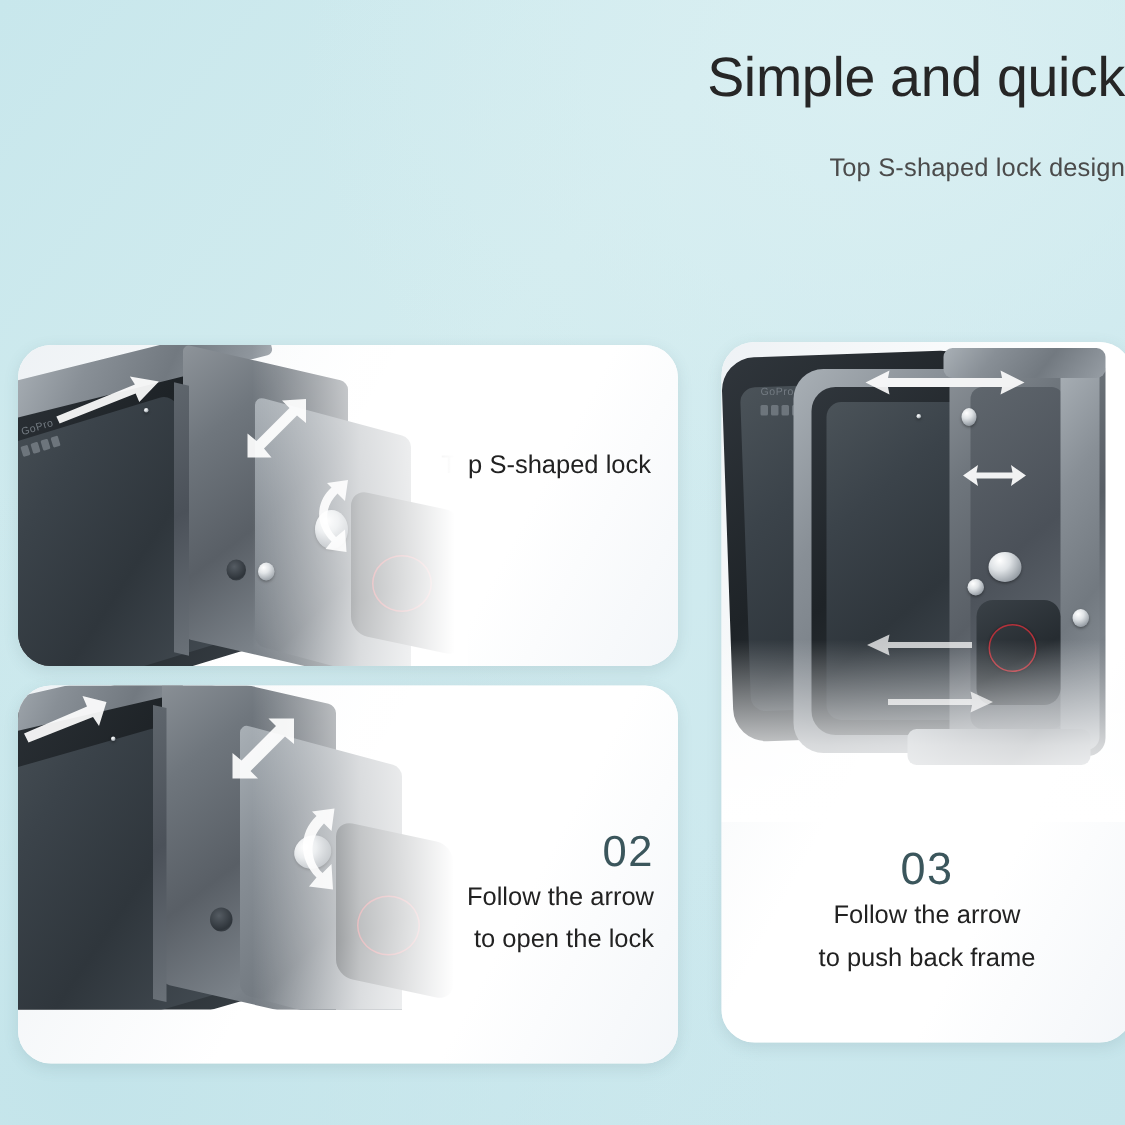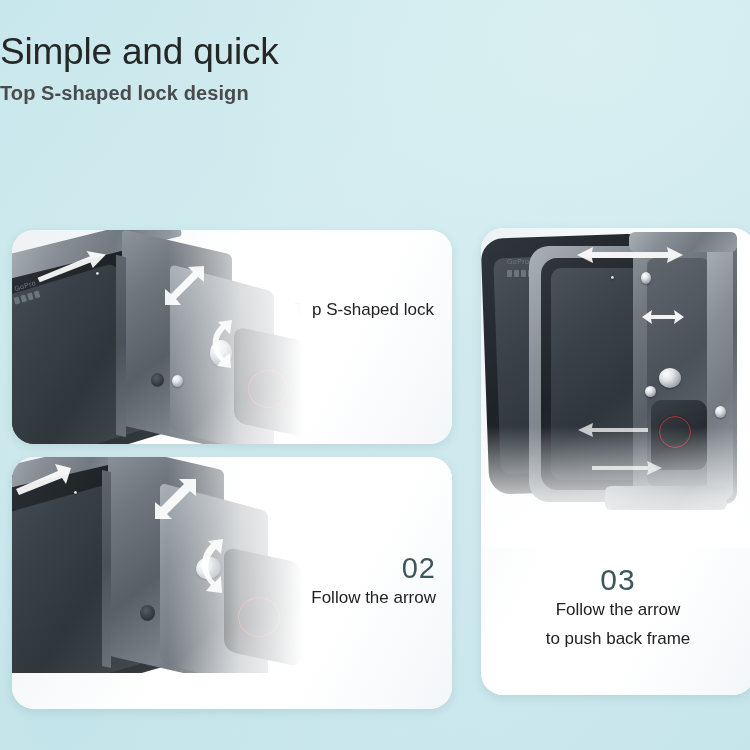--- a/index.html
+++ b/index.html
@@ -22,36 +22,36 @@
       radial-gradient(ellipse 620px 520px at 78% 6%, #d9eff2 0%, rgba(217,239,242,0) 62%),
       radial-gradient(ellipse 700px 600px at 8% 96%, #c3e4ea 0%, rgba(195,228,234,0) 66%),
       linear-gradient(128deg, #c8e7ec 0%, #d3ecef 38%, #cde9ee 68%, #c6e5eb 100%);
     overflow: hidden;
   }
 
   
   .head {
     position: absolute;
     left: 0; right: 0; top: 24px;
-    text-align: left;
+    text-align: right;
     user-select: none;
   }
   .head-line {
     color: #262626;
     font-size: 37px;
     font-weight: 400;
     letter-spacing: -0.2px;
     line-height: 1.52;
     white-space: nowrap;
   }
   .head-sub {
-    margin-top: 2px;
+    margin-top: 22px;
     color: #4b4b4b;
-    font-size: 20px;
-    font-weight: 700;
+    font-size: 17px;
+    font-weight: 400;
     letter-spacing: 0.1px;
     white-space: nowrap;
   }
 
   
   .card {
     position: absolute;
     border-radius: 22px;
     overflow: hidden;
     background: #fdfdfd;
@@ -294,20 +294,21 @@
           <path d="M10 6 L25 4 L23 19 L18 14 C8 24 8 38 17 47 L23 41 L24 58 L8 56 L13 50 C1 38 1 20 13 9 Z" fill="#ffffff" opacity="0.9"></path>
         </svg>
       </div>
 
       <div class="photo-fade"></div>
     </div>
 
     <div class="caption" id="cap-02">
       <div class="cap-num">02</div>
       <div class="cap-line">Follow the arrow</div>
+      <div class="cap-line">to open the lock</div>
     </div>
   </div>
 
   <div class="card" id="card-03">
     <div class="card-bg"></div>
 
     <div class="photo" id="photo-03">
 
       <div class="bezel" style="left:4px; top:8px; width:168px; height:256px; border-radius:22px; transform:rotate(-2deg);"></div>
       <div class="screen" style="left:16px; top:28px; width:142px; height:216px; transform:rotate(-2deg);"></div>

